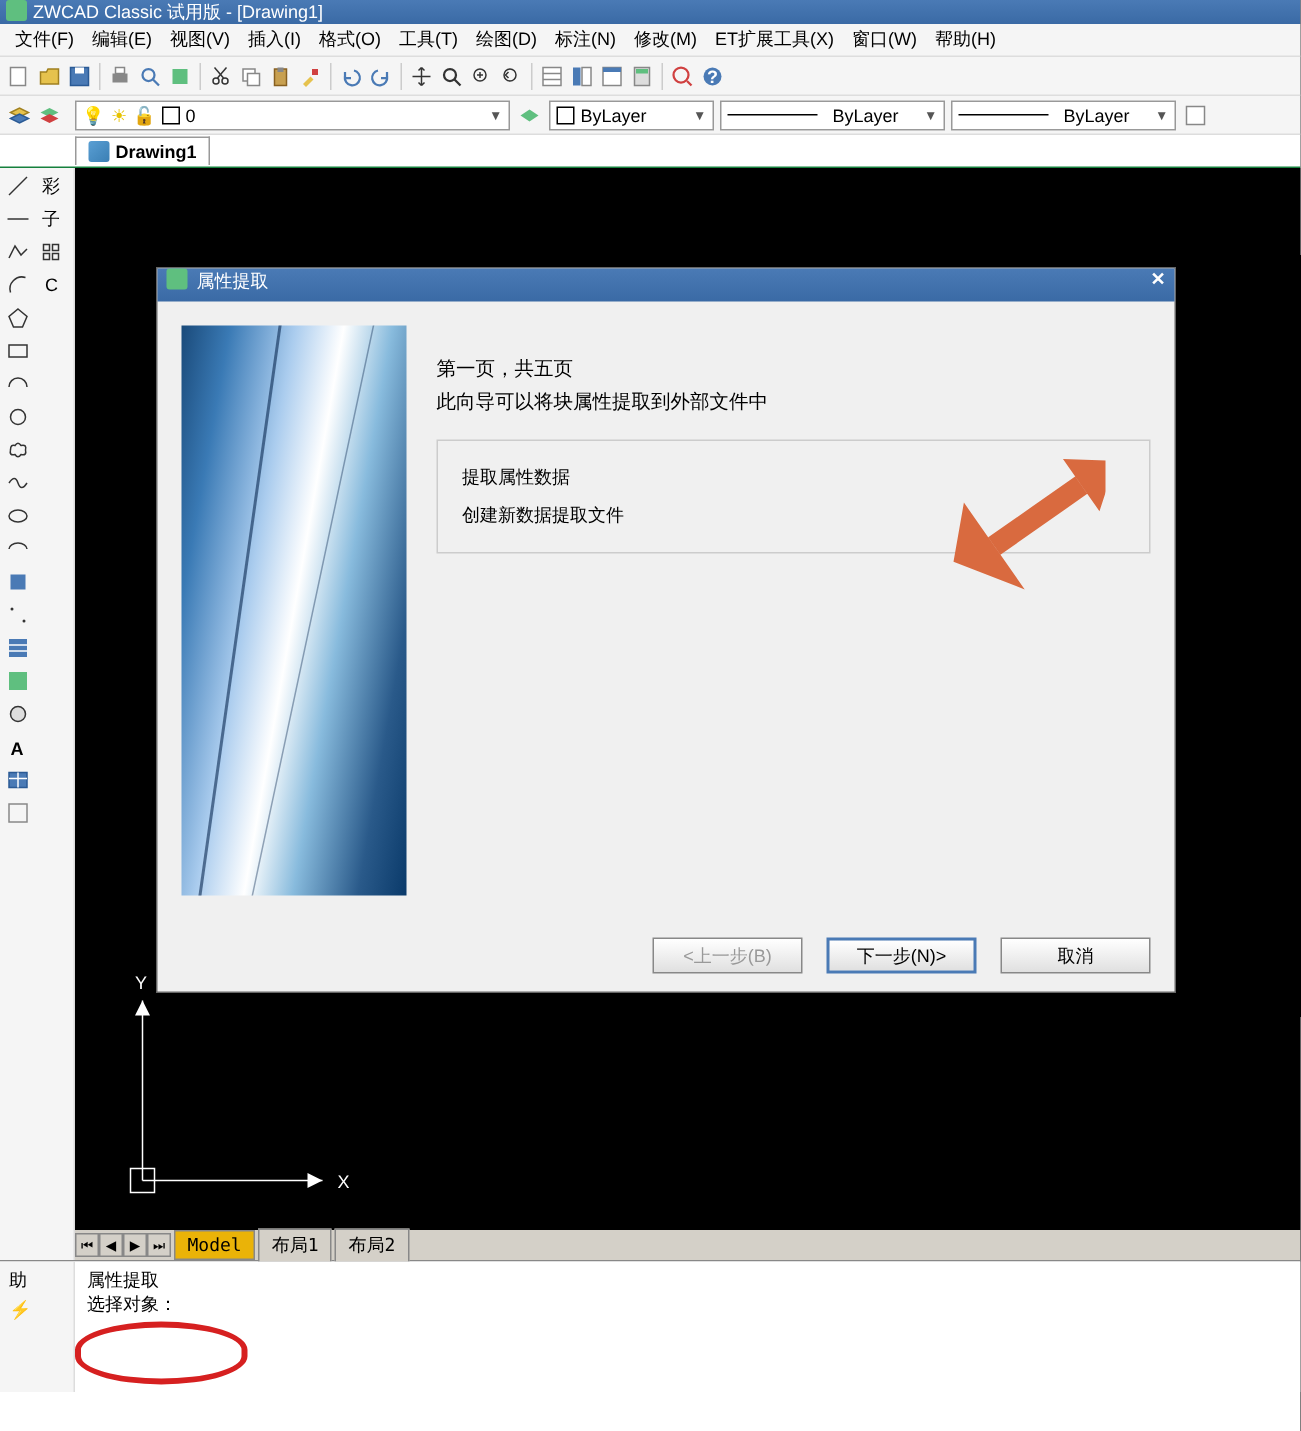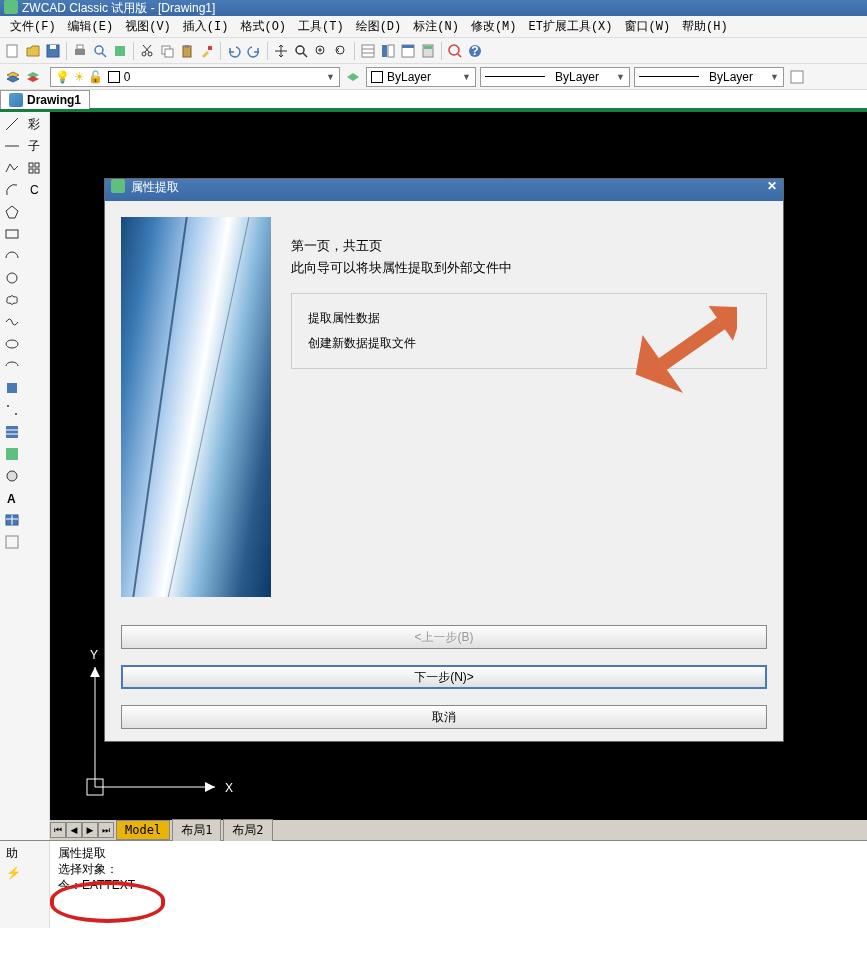--- a/index.html
+++ b/index.html
@@ -2,35 +2,35 @@
 <html><head>
 <meta charset="utf-8">
 <style>
 * { margin: 0; padding: 0; box-sizing: border-box; font-family: "Microsoft YaHei", "SimSun", Arial, sans-serif; font-size: 12px; }
 body { background: #fff; width: 867px; height: 954px; overflow: hidden; position: relative; }
 
 .titlebar { background: linear-gradient(#4a7ab5, #3a6aa5); height: 16px; display: flex; padding: 0 4px; color: #fff; }
 .titlebar .app-icon { width: 14px; height: 14px; background: #5fbf7f; border-radius: 2px; margin-right: 4px; }
 
 .menubar { background: #f5f5f5; border-bottom: 1px solid #ddd; height: 22px; display: flex; align-items: center; padding: 0 4px; }
-.menubar span { padding: 14px 6px; cursor: default; font-family: Liberation Mono, monospace; }
+.menubar span { padding: 14px 6px; cursor: default; }
 
 .toolbar1 { background: #f5f5f5; border-bottom: 1px solid #ddd; height: 26px; display: flex; align-items: center; padding: 0 4px; gap: 2px; }
 .toolbar1 .sep { width: 1px; height: 18px; background: #ccc; margin: 0 2px; }
 .tb-icon { width: 18px; height: 18px; display: flex; align-items: center; justify-content: center; cursor: pointer; }
 
 .toolbar2 { background: #f5f5f5; border-bottom: 1px solid #ddd; height: 26px; display: flex; align-items: center; padding: 0 4px; gap: 4px; }
 .layer-icons { display: flex; gap: 2px; margin-right: 4px; }
 .layer-select { height: 20px; border: 1px solid #999; background: #fff; display: flex; align-items: center; padding: 0 4px; gap: 4px; }
 .layer-select.w1 { width: 290px; }
 .layer-select.w2 { width: 110px; }
 .layer-select.w3 { width: 150px; }
 .dropdown-arrow { margin-left: auto; font-size: 9px; color: #555; }
 
-.doc-tab-row { background: #fff; height: 22px; display: flex; align-items: center; border-bottom: 4px solid #15803d; }
+.doc-tab-row { background: #fff; height: 22px; display: flex; align-items: center; padding-left: 50px; border-bottom: 1px solid #15803d; }
 .doc-tab { background: #fff; border: 1px solid #999; border-bottom: none; padding: 2px 8px; display: flex; align-items: center; gap: 4px; font-weight: bold; }
 .doc-tab-icon { width: 14px; height: 14px; background: linear-gradient(135deg, #5a9fd4, #3a7fb4); border-radius: 2px; }
 
 .work-area { display: flex; position: relative; height: 728px; }
 .left-tools { width: 50px; background: #f5f5f5; border-right: 1px solid #ddd; padding: 2px; display: flex; flex-direction: column; gap: 2px; }
 .left-tools .tool-row { display: flex; gap: 2px; }
 .tool-btn { width: 20px; height: 20px; display: flex; align-items: center; justify-content: center; cursor: pointer; }
 
 .canvas { flex: 1; background: #000; position: relative; }
 
@@ -56,21 +56,21 @@
 .dialog-title .close { margin-left: auto; cursor: pointer; font-weight: bold; }
 .dialog-body { padding: 16px; display: flex; gap: 20px; min-height: 360px; }
 .dialog-image { width: 150px; height: 380px; background: linear-gradient(100deg, #1a4a7a 0%, #3a7ab5 15%, #aaccee 35%, #fff 50%, #88bbdd 65%, #2a5a8a 85%, #0a3a6a 100%); position: relative; overflow: hidden; }
 .dialog-image::before { content:''; position:absolute; left:20%; top:-10%; width:2px; height:150%; background:rgba(10,40,80,0.6); transform:rotate(8deg); }
 .dialog-image::after { content:''; position:absolute; left:50%; top:-10%; width:1px; height:150%; background:rgba(10,40,80,0.4); transform:rotate(12deg); }
 .dialog-content { flex: 1; padding-top: 20px; }
 .dialog-content h3 { font-size: 13px; font-weight: normal; margin-bottom: 4px; }
 .dialog-content p { font-size: 13px; margin-bottom: 16px; }
 .option-box { border: 1px solid #ccc; padding: 12px 16px; margin-top: 8px; }
 .option-box div { padding: 4px 0; cursor: pointer; }
-.dialog-buttons { padding: 12px 16px; display: flex; justify-content: flex-end; gap: 16px; flex-direction: column; }
+.dialog-buttons { padding: 12px 16px; display: flex; justify-content: flex-end; gap: 16px; }
 .dlg-btn { min-width: 100px; height: 24px; border: 1px solid #888; background: linear-gradient(#fff, #e0e0e0); cursor: pointer; font-size: 12px; }
 .dlg-btn:disabled { color: #999; cursor: default; }
 .dlg-btn.primary { border: 2px solid #4a7ab5; }
 
 .big-arrow { position: absolute; right: 30px; top: 70px; pointer-events: none; }
 
 .line-preview { width: 60px; height: 1px; background: #000; display: inline-block; margin-right: 6px; }
 .color-swatch { width: 12px; height: 12px; background: #fff; border: 1px solid #000; display: inline-block; }
 .bulb { color: #e6c200; }
 .sun { color: #e6c200; }
@@ -504,21 +504,20 @@
     <div class="tool-btn">
         <svg width="16" height="16">
           <text x="2" y="12" font-size="9">⚡</text>
         </svg>
       </div>
   </div>
   <div class="cmd-text">
     <div class="cmd-line">属性提取</div>
     <div class="cmd-line"></div>
     <div class="cmd-line">选择对象：</div>
-    <div class="cmd-line">令：EATTEXT</div>
     <div class="red-circle"></div>
   </div>
 </div>
 
 <div class="dialog">
   <div class="dialog-title">
     <div class="dlg-icon"></div>
     <span>属性提取</span>
     <span class="close">✕</span>
   </div>

